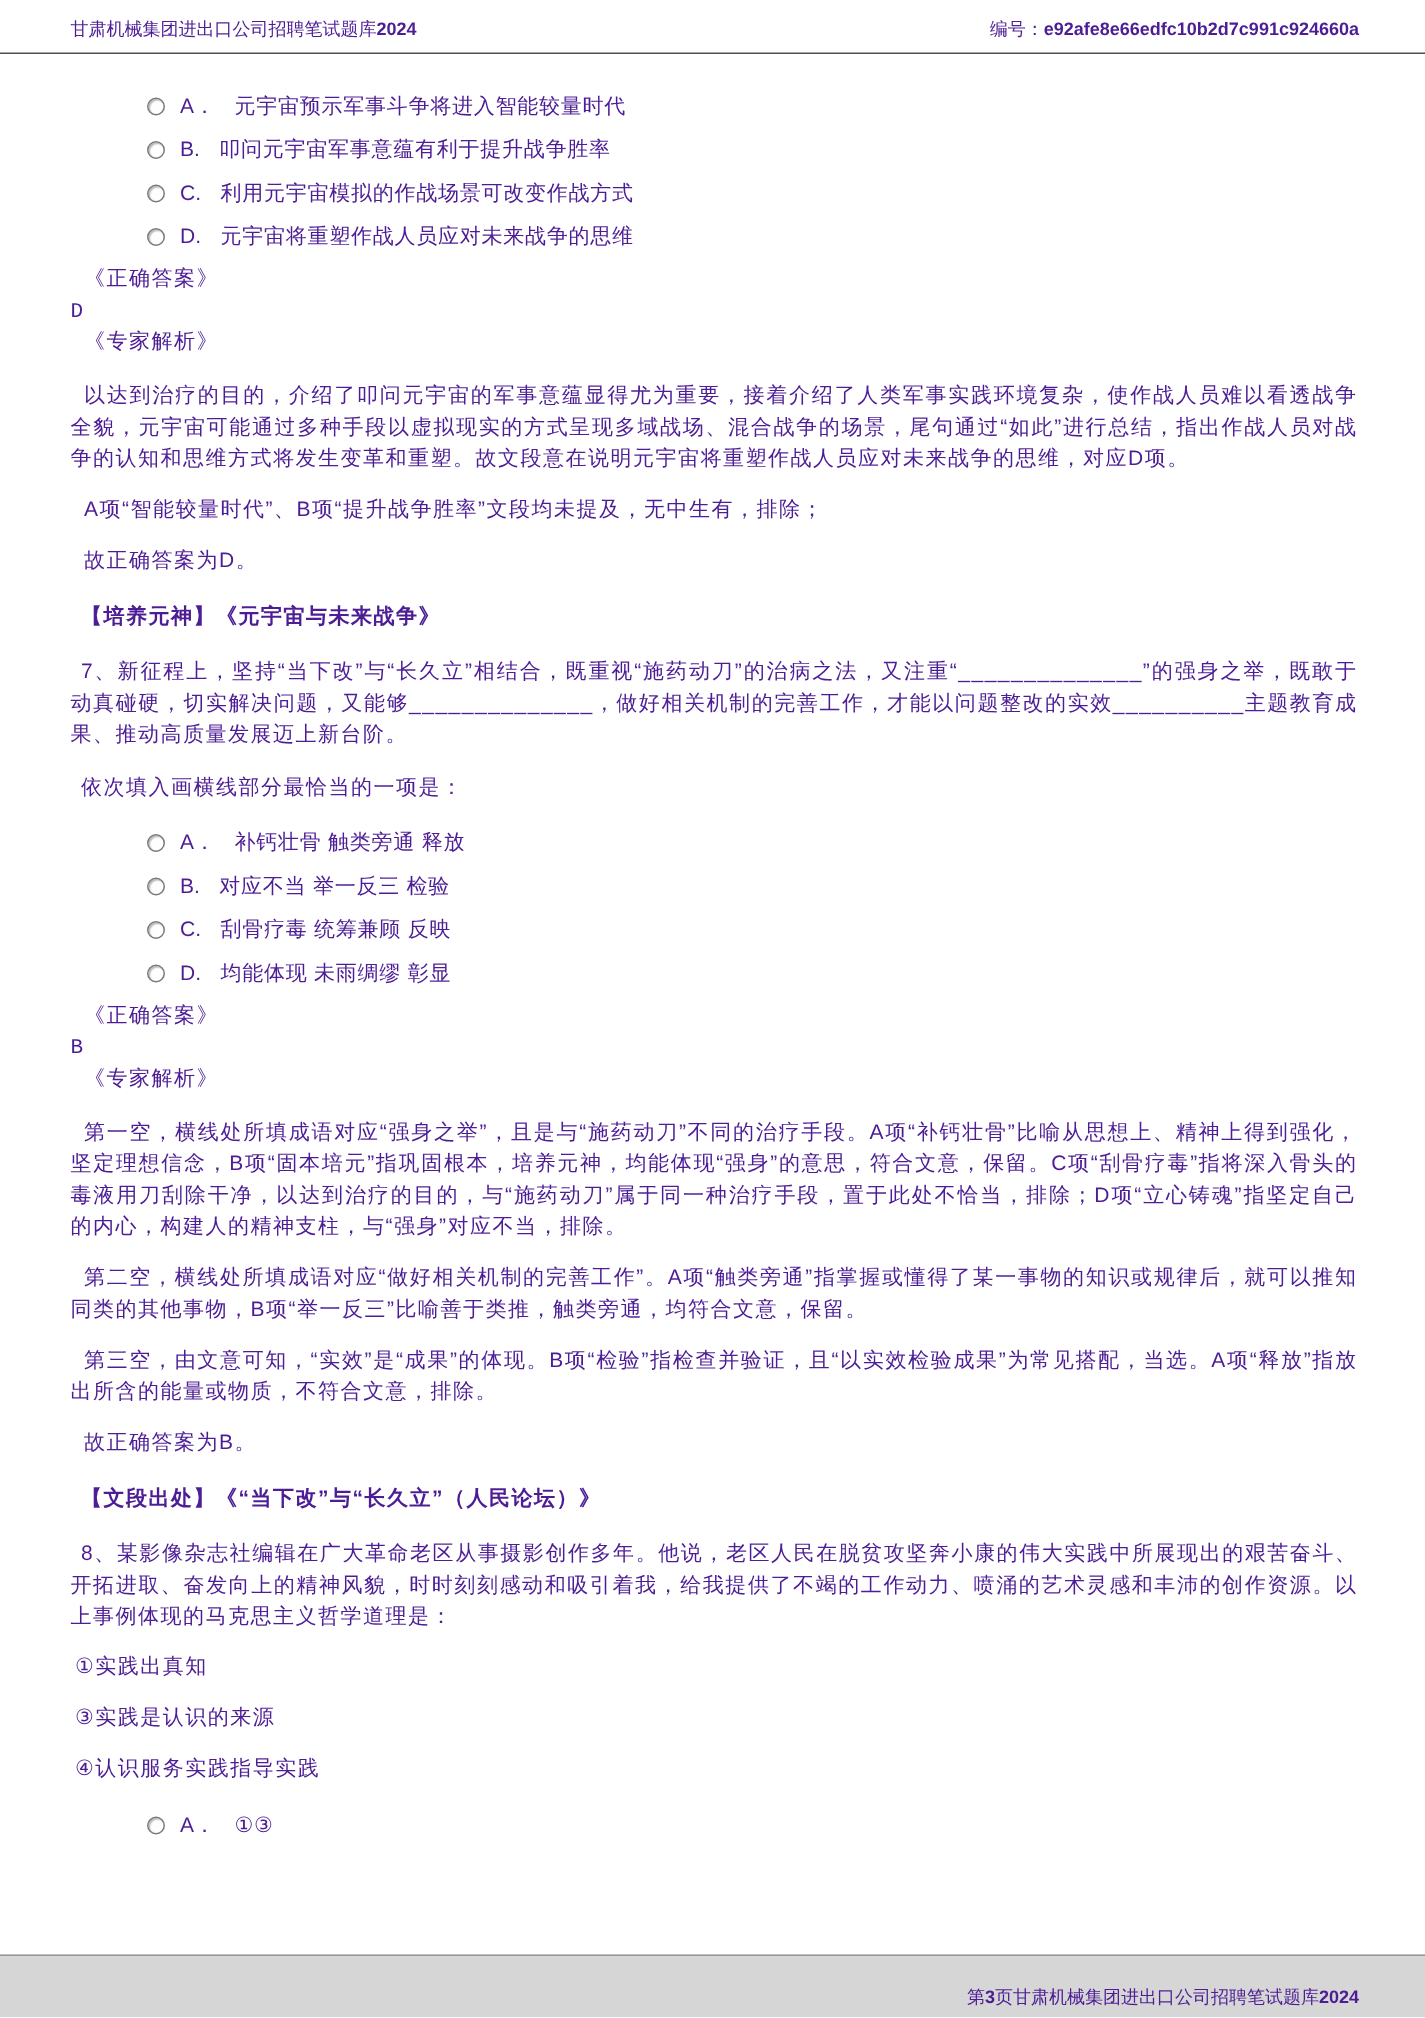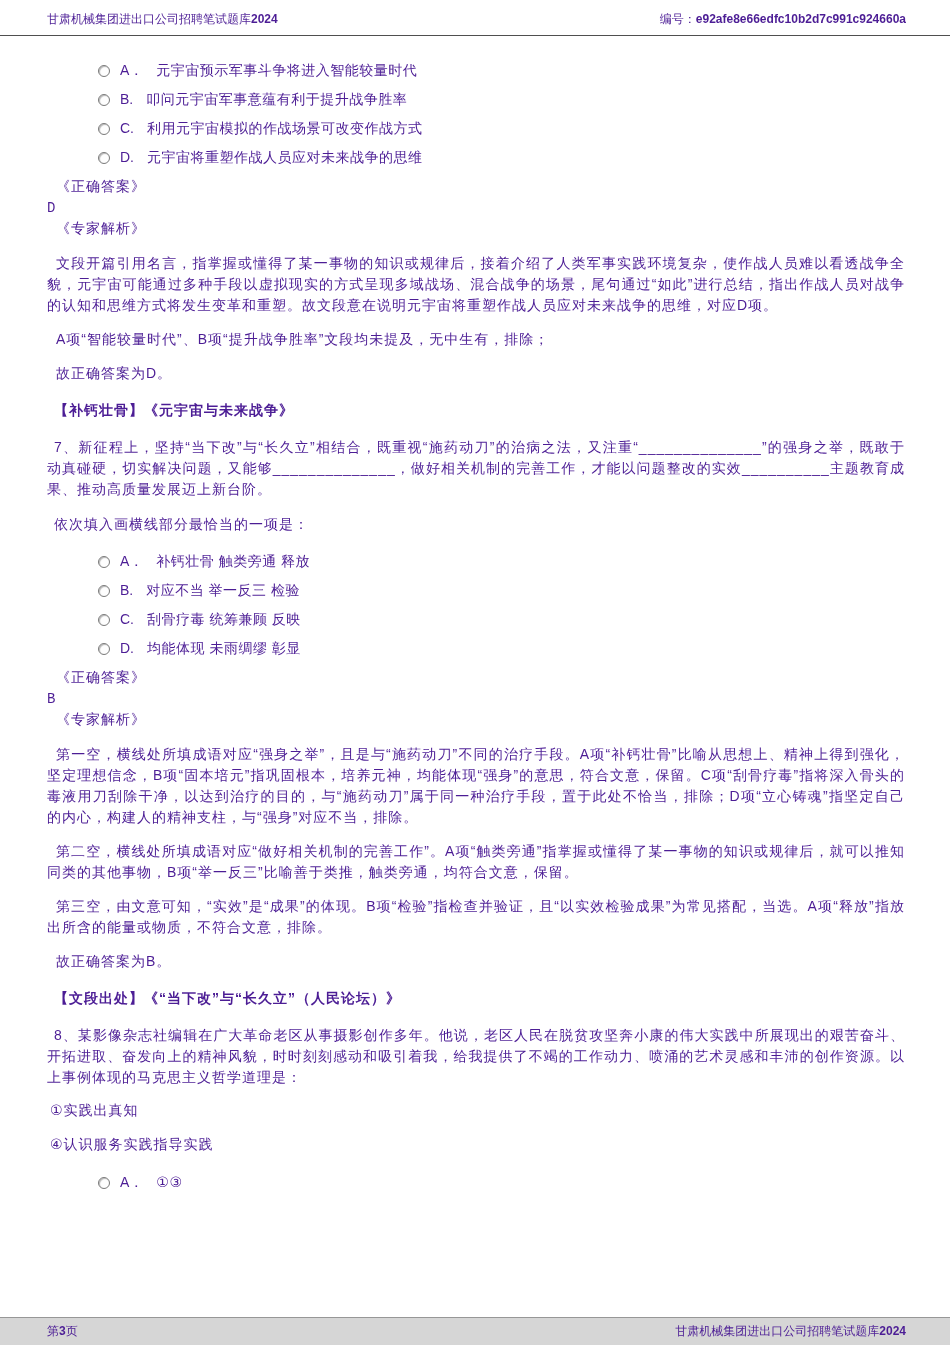--- a/index.html
+++ b/index.html
@@ -24,22 +24,22 @@
   .ans-block { margin-top: 5px; font-family: Liberation Mono, monospace; }
   .ind { text-indent: 9px; }
   .para { margin-top: 13px; text-align: justify; text-indent: 9px; }
   .source { font-weight: bold; margin: 16px 0; text-indent: 7px; }
   .stem { text-align: justify; text-indent: 7px; }
   .prompt { margin: 14px 0 12px 0; text-indent: 7px; }
   .items { margin-top: 12px; }
   .item { margin: 0 0 13px 3px; }
   .ftr {
     position: absolute; left: 0; right: 0; bottom: 0; height: 27px; background: #d6d6d6;
-    border-top: 1px solid #979797; display: flex; justify-content: space-between;
-    align-items: center; padding: 0 44px 0 47px; font-size: 12px;
+    border-top: 1px solid #979797; display: flex; justify-content: flex-end;
+    align-items: center; padding: 14px 44px 0 47px; font-size: 12px;
   }
 </style>
 </head>
 <body>
 
 <div class="page">
 
   <header class="hdr">
     <div>
       <span>甘肃机械集团进出口公司招聘笔试题库</span><span class="b">2024</span>
@@ -72,24 +72,24 @@
         <span class="opt-label">D.</span>
         <span>元宇宙将重塑作战人员应对未来战争的思维</span>
       </div>
     </div>
 
     <div class="ans-block">
       <div class="ind">《正确答案》</div>
       <div>D</div>
       <div class="ind">《专家解析》</div>
     </div>
-    <div class="para">文段开篇引用名言，指掌握或懂得了某一事物的知识或规律后，接着介绍了人类军事实践环境复杂，使作战人员难以看透战争全貌，元宇宙可能通过多种手段以虚拟现实的方式呈现多域战场、混合战争的场景，尾句通过“如此”进行总结，指出作战人员对战争的认知和思维方式将发生变革和重塑。故文段意在说明元宇宙将重塑作战人员应对未来战争的思维，对应D项。</div>
+    <div class="para">以达到治疗的目的，介绍了叩问元宇宙的军事意蕴显得尤为重要，接着介绍了人类军事实践环境复杂，使作战人员难以看透战争全貌，元宇宙可能通过多种手段以虚拟现实的方式呈现多域战场、混合战争的场景，尾句通过“如此”进行总结，指出作战人员对战争的认知和思维方式将发生变革和重塑。故文段意在说明元宇宙将重塑作战人员应对未来战争的思维，对应D项。</div>
     <div class="para">A项“智能较量时代”、B项“提升战争胜率”文段均未提及，无中生有，排除；</div>
     <div class="para">故正确答案为D。</div>
-    <div class="source">【补钙壮骨】《元宇宙与未来战争》</div>
+    <div class="source">【培养元神】《元宇宙与未来战争》</div>
 
     <div class="stem">7、新征程上，坚持“当下改”与“长久立”相结合，既重视“施药动刀”的治病之法，又注重“______________”的强身之举，既敢于动真碰硬，切实解决问题，又能够______________，做好相关机制的完善工作，才能以问题整改的实效__________主题教育成果、推动高质量发展迈上新台阶。</div>
     <div class="prompt">依次填入画横线部分最恰当的一项是：</div>
     <div class="opts">
       <div class="opt-row">
         <span class="radio"></span>
         <span class="opt-label">A．</span>
         <span>补钙壮骨 触类旁通 释放</span>
       </div>
       <div class="opt-row">
@@ -116,20 +116,21 @@
     </div>
     <div class="para">第一空，横线处所填成语对应“强身之举”，且是与“施药动刀”不同的治疗手段。A项“补钙壮骨”比喻从思想上、精神上得到强化，坚定理想信念，B项“固本培元”指巩固根本，培养元神，均能体现“强身”的意思，符合文意，保留。C项“刮骨疗毒”指将深入骨头的毒液用刀刮除干净，以达到治疗的目的，与“施药动刀”属于同一种治疗手段，置于此处不恰当，排除；D项“立心铸魂”指坚定自己的内心，构建人的精神支柱，与“强身”对应不当，排除。</div>
     <div class="para">第二空，横线处所填成语对应“做好相关机制的完善工作”。A项“触类旁通”指掌握或懂得了某一事物的知识或规律后，就可以推知同类的其他事物，B项“举一反三”比喻善于类推，触类旁通，均符合文意，保留。</div>
     <div class="para">第三空，由文意可知，“实效”是“成果”的体现。B项“检验”指检查并验证，且“以实效检验成果”为常见搭配，当选。A项“释放”指放出所含的能量或物质，不符合文意，排除。</div>
     <div class="para">故正确答案为B。</div>
     <div class="source">【文段出处】《“当下改”与“长久立”（人民论坛）》</div>
 
     <div class="stem">8、某影像杂志社编辑在广大革命老区从事摄影创作多年。他说，老区人民在脱贫攻坚奔小康的伟大实践中所展现出的艰苦奋斗、开拓进取、奋发向上的精神风貌，时时刻刻感动和吸引着我，给我提供了不竭的工作动力、喷涌的艺术灵感和丰沛的创作资源。以上事例体现的马克思主义哲学道理是：</div>
     <div class="items">
       <div class="item">①实践出真知</div>
+      <div class="item">③实践是认识的来源</div>
       <div class="item">④认识服务实践指导实践</div>
     </div>
     <div class="opts">
       <div class="opt-row">
         <span class="radio"></span>
         <span class="opt-label">A．</span>
         <span>①③</span>
       </div>
     </div>
 

